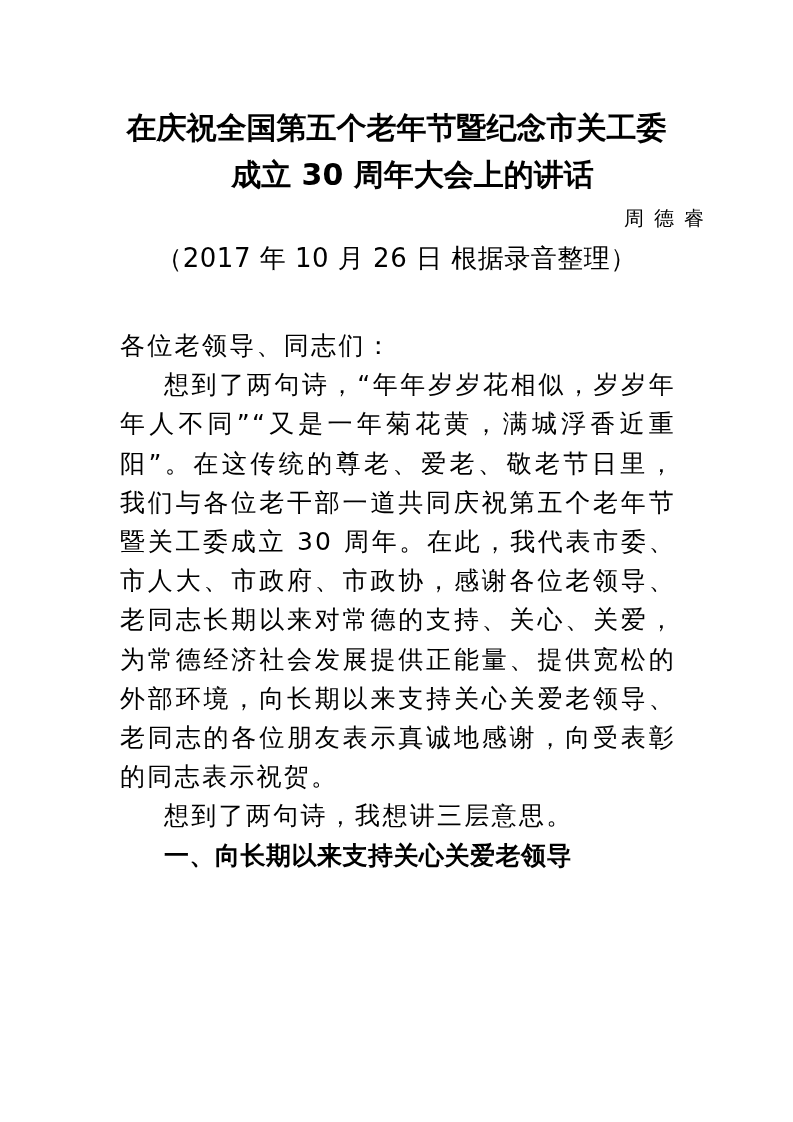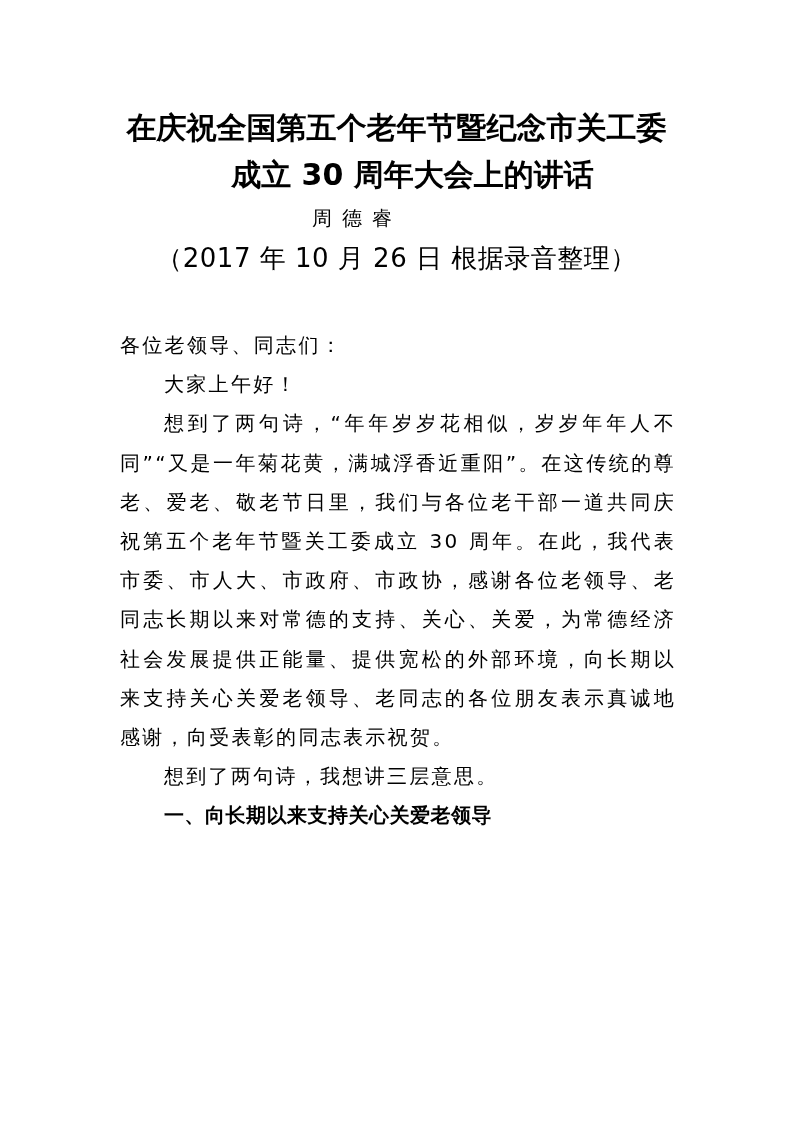--- a/index.html
+++ b/index.html
@@ -4,48 +4,47 @@
 <style>
   html, body { margin: 0; padding: 0; background: #ffffff; }
   body { width: 793px; height: 1122px; position: relative; overflow: hidden; color: #000; }
   .page { position: absolute; left: 0; top: 0; width: 793px; height: 1122px; }
   .title {
     position: absolute; left: 0; width: 793px; text-align: center;
     font-family: "DejaVu Sans", "Liberation Sans", sans-serif; font-weight: bold;
     font-size: 30px; line-height: 40px; letter-spacing: 0px;
   }
   .author {
-    position: absolute; left: 0; width: 714px; text-align: center;
+    position: absolute; left: 0; width: 714px; text-align: right;
     font-family: "DejaVu Serif", "Liberation Serif", serif;
     font-size: 20px; letter-spacing: 10px; line-height: 28px;
   }
   .date {
     position: absolute; left: 0; width: 793px; text-align: center;
     font-family: "DejaVu Sans", "Liberation Sans", sans-serif;
     font-size: 26px; line-height: 28px; letter-spacing: 0.5px;
   }
   .body {
     position: absolute; left: 120px; width: 556px; top: 326px;
     font-family: "DejaVu Sans", "Liberation Sans", sans-serif;
-    font-size: 20px; line-height: 39.2px; text-align: justify;
+    font-size: 25px; line-height: 39.2px; text-align: justify;
     letter-spacing: 2.3px;
   }
   .body p { margin: 0; text-indent: 44px; }
   .body p.noindent { text-indent: 0; }
   .body p.heading { font-weight: bold; letter-spacing: 0.5px; }
 </style>
 </head>
 <body>
 
 <div class="page">
   <div class="title" style="top:108px;">在庆祝全国第五个老年节暨纪念市关工委</div>
   <div class="title" style="top:155px;margin-left:16px;">成立 30 周年大会上的讲话</div>
   <div class="author" style="top:204px;">周德睿</div>
   <div class="date" style="top:244px;">（2017 年 10 月 26 日  根据录音整理）</div>
 
   <div class="body">
     <p class="noindent">各位老领导、同志们：</p>
-    <p>大家上午好！</p>
     <p>想到了两句诗，“年年岁岁花相似，岁岁年年人不同”“又是一年菊花黄，满城浮香近重阳”。在这传统的尊老、爱老、敬老节日里，我们与各位老干部一道共同庆祝第五个老年节暨关工委成立 30 周年。在此，我代表市委、市人大、市政府、市政协，感谢各位老领导、老同志长期以来对常德的支持、关心、关爱，为常德经济社会发展提供正能量、提供宽松的外部环境，向长期以来支持关心关爱老领导、老同志的各位朋友表示真诚地感谢，向受表彰的同志表示祝贺。</p>
     <p>想到了两句诗，我想讲三层意思。</p>
     <p class="heading">一、向长期以来支持关心关爱老领导</p>
   </div>
 </div>
 
 </body></html>

